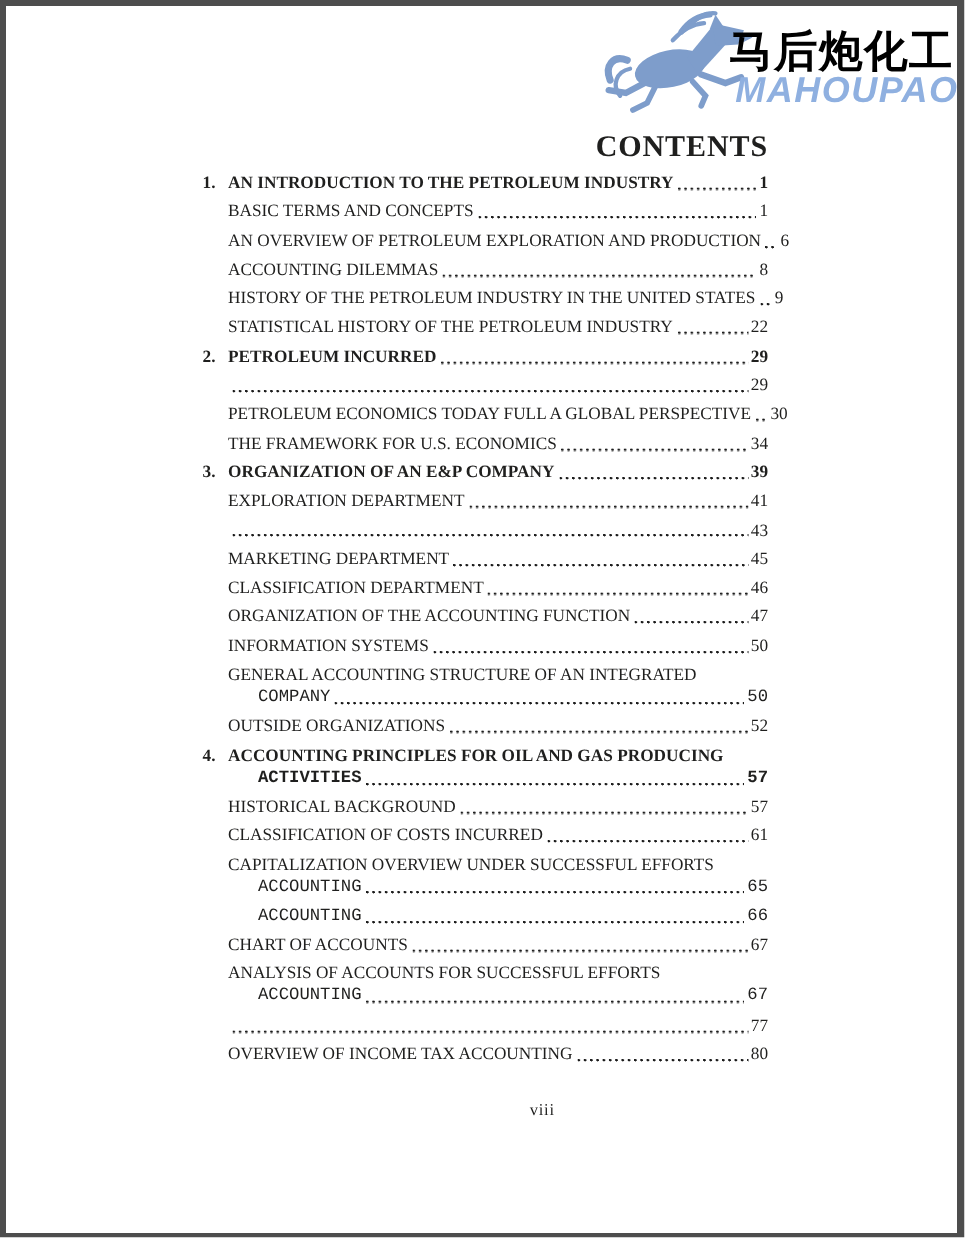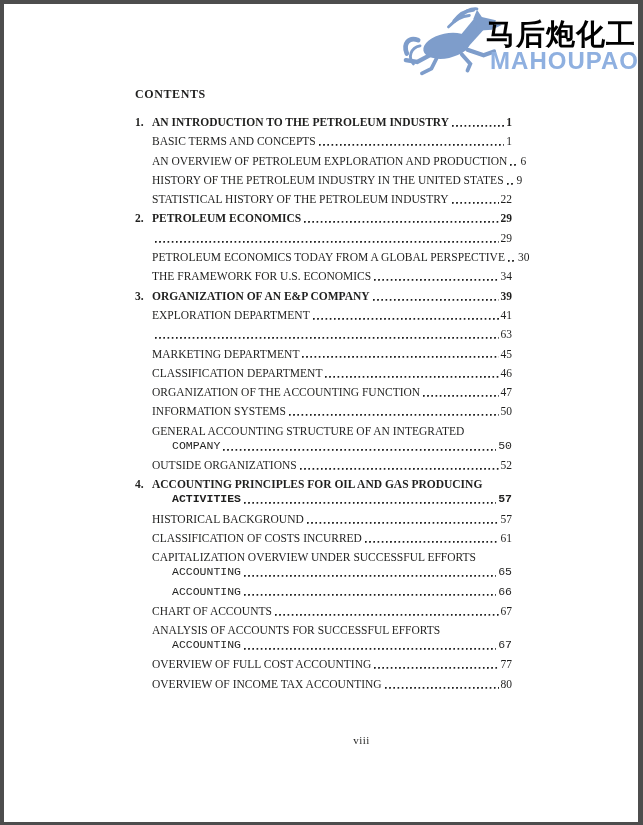--- a/index.html
+++ b/index.html
@@ -18,26 +18,26 @@
   .logo{position:absolute;top:4px;right:4px;width:250px;height:80px;}
   .logo-horse{position:absolute;top:2px;right:122px;width:118px;height:74px;}
   .logo-cn{
     position:absolute;top:11px;right:3px;
     font-family:"Liberation Sans","DejaVu Sans",sans-serif;
     font-size:29px;font-weight:700;letter-spacing:1px;white-space:nowrap;
   }
   .logo-en{
     position:absolute;top:43px;right:0;
     font-family:"Liberation Sans","DejaVu Sans",sans-serif;
-    font-size:24px;font-weight:600;letter-spacing:1px;white-space:nowrap;
+    font-size:24px;font-style:italic;font-weight:600;letter-spacing:1px;white-space:nowrap;
   }
   
   .doc-title{
-    position:absolute;top:87px;left:135px;width:377px;text-align:left;
-    font-size:12px;font-weight:700;letter-spacing:0.6px;
+    position:absolute;top:87px;left:135px;width:377px;text-align:right;
+    font-size:20px;font-weight:700;letter-spacing:0.6px;
   }
   .toc{position:absolute;top:116px;left:135px;width:377px;font-size:11.5px;}
   .entry{margin-bottom:6.9px;}
   .entry .row{display:flex;align-items:baseline;line-height:12.4px;}
   .entry .row.cont{padding-left:37px;margin-top:2.6px;font-family:Liberation Mono, monospace;}
   .num{flex:none;width:17px;}
   .etext{flex:none;white-space:nowrap;}
   .leader{
     flex:1 1 auto;min-width:8px;height:2px;align-self:flex-end;
     margin:0 2px 1.5px 3px;
@@ -114,52 +114,60 @@
     <div class="row">
       <span class="num"></span>
       <span class="etext">AN OVERVIEW OF PETROLEUM EXPLORATION AND PRODUCTION</span>
       <span class="leader"></span>
       <span class="pg">6</span>
     </div>
   </div>
     <div class="entry">
     <div class="row">
       <span class="num"></span>
+      <span class="etext">ACCOUNTING DILEMMAS</span>
+      <span class="leader"></span>
+      <span class="pg">8</span>
+    </div>
+  </div>
+    <div class="entry">
+    <div class="row">
+      <span class="num"></span>
       <span class="etext">HISTORY OF THE PETROLEUM INDUSTRY IN THE UNITED STATES</span>
       <span class="leader"></span>
       <span class="pg">9</span>
     </div>
   </div>
     <div class="entry">
     <div class="row">
       <span class="num"></span>
       <span class="etext">STATISTICAL HISTORY OF THE PETROLEUM INDUSTRY</span>
       <span class="leader"></span>
       <span class="pg">22</span>
     </div>
   </div>
     <div class="entry chapter">
     <div class="row">
       <span class="num">2.</span>
-      <span class="etext">PETROLEUM ECONOMICS</span>
+      <span class="etext">PETROLEUM INCURRED</span>
       <span class="leader"></span>
       <span class="pg">29</span>
     </div>
   </div>
     <div class="entry">
     <div class="row">
       <span class="num"></span>
       <span class="leader"></span>
       <span class="pg">29</span>
     </div>
   </div>
     <div class="entry">
     <div class="row">
       <span class="num"></span>
-      <span class="etext">PETROLEUM ECONOMICS TODAY FROM A GLOBAL PERSPECTIVE</span>
+      <span class="etext">PETROLEUM ECONOMICS TODAY FULL A GLOBAL PERSPECTIVE</span>
       <span class="leader"></span>
       <span class="pg">30</span>
     </div>
   </div>
     <div class="entry">
     <div class="row">
       <span class="num"></span>
       <span class="etext">THE FRAMEWORK FOR U.S. ECONOMICS</span>
       <span class="leader"></span>
       <span class="pg">34</span>
@@ -178,21 +186,21 @@
       <span class="num"></span>
       <span class="etext">EXPLORATION DEPARTMENT</span>
       <span class="leader"></span>
       <span class="pg">41</span>
     </div>
   </div>
     <div class="entry">
     <div class="row">
       <span class="num"></span>
       <span class="leader"></span>
-      <span class="pg">63</span>
+      <span class="pg">43</span>
     </div>
   </div>
     <div class="entry">
     <div class="row">
       <span class="num"></span>
       <span class="etext">MARKETING DEPARTMENT</span>
       <span class="leader"></span>
       <span class="pg">45</span>
     </div>
   </div>
@@ -303,21 +311,20 @@
     </div>
   <div class="row cont">
         <span class="etext">ACCOUNTING</span>
         <span class="leader"></span>
         <span class="pg">67</span>
       </div>
     </div>
     <div class="entry">
     <div class="row">
       <span class="num"></span>
-      <span class="etext">OVERVIEW OF FULL COST ACCOUNTING</span>
       <span class="leader"></span>
       <span class="pg">77</span>
     </div>
   </div>
     <div class="entry">
     <div class="row">
       <span class="num"></span>
       <span class="etext">OVERVIEW OF INCOME TAX ACCOUNTING</span>
       <span class="leader"></span>
       <span class="pg">80</span>

